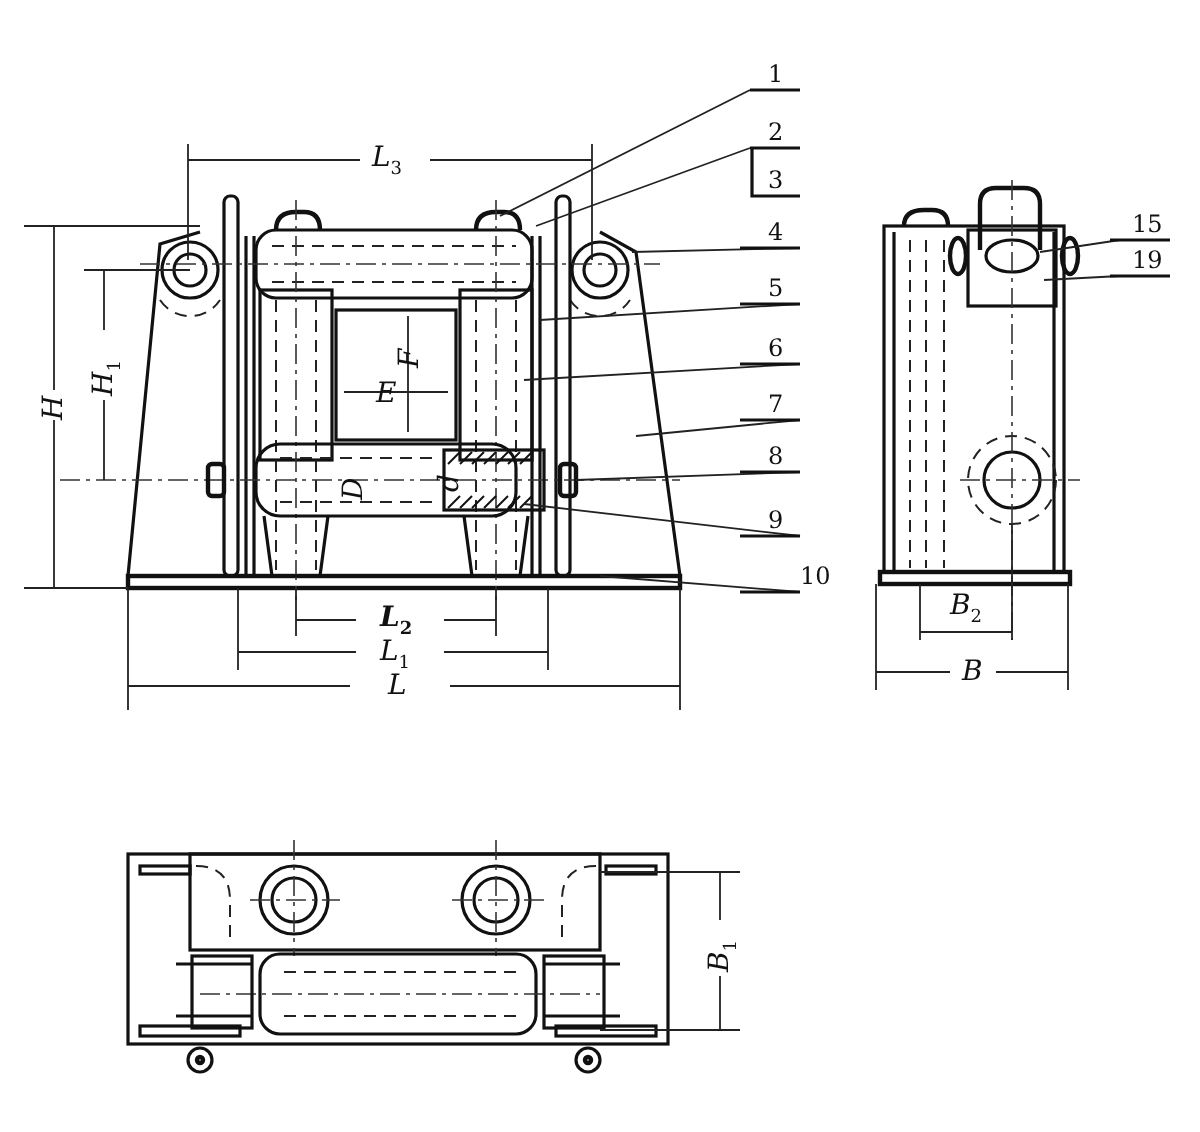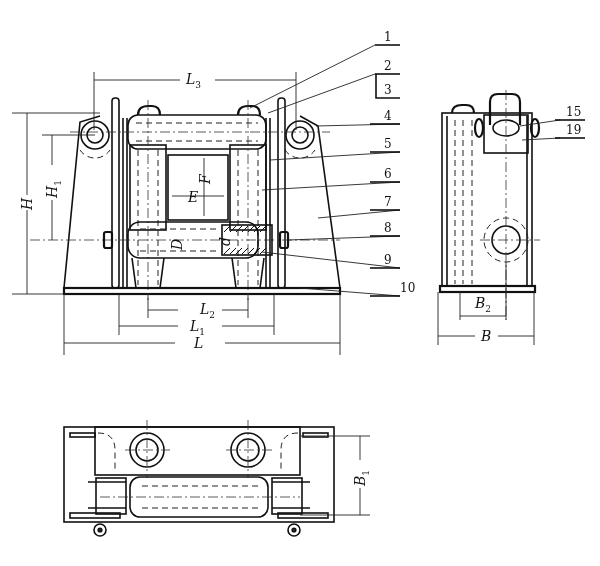--- a/index.html
+++ b/index.html
@@ -242,21 +242,21 @@
   .rot { transform:rotate(-90deg); transform-origin:left top; }
 </style>
 
 <div class="t" style="left:186px;top:72px;"><span>L</span><sub>3</sub></div>
 <div class="t rot" style="left:20px;top:210px;"><span>H</span></div>
 <div class="t rot" style="left:45px;top:198px;"><span>H</span><sub>1</sub></div>
 <div class="t" style="left:188px;top:190px;"><span>E</span></div>
 <div class="t rot" style="left:198px;top:184px;"><span>F</span></div>
 <div class="t rot" style="left:170px;top:250px;"><span>D</span></div>
 <div class="t rot" style="left:218px;top:246px;"><span>d</span></div>
-<div class="t" style="left:200px;top:302px;"><span>L</span><sub>2</sub></div>
+<div class="t" style="left:190px;top:302px;font-weight:bold;"><span>L</span><sub>2</sub></div>
 <div class="t" style="left:190px;top:319px;text-align:center;"><span>L</span><sub>1</sub></div>
 <div class="t" style="left:194px;top:336px;"><span>L</span></div>
 
 <div class="t" style="left:475px;top:296px;"><span>B</span><sub>2</sub></div>
 <div class="t" style="left:481px;top:329px;"><span>B</span></div>
 
 <div class="t rot" style="left:353px;top:486px;"><span>B</span><sub>1</sub></div>
 
 <div class="n" style="left:384px;top:31px;">1</div>
 <div class="n" style="left:384px;top:60px;">2</div>

